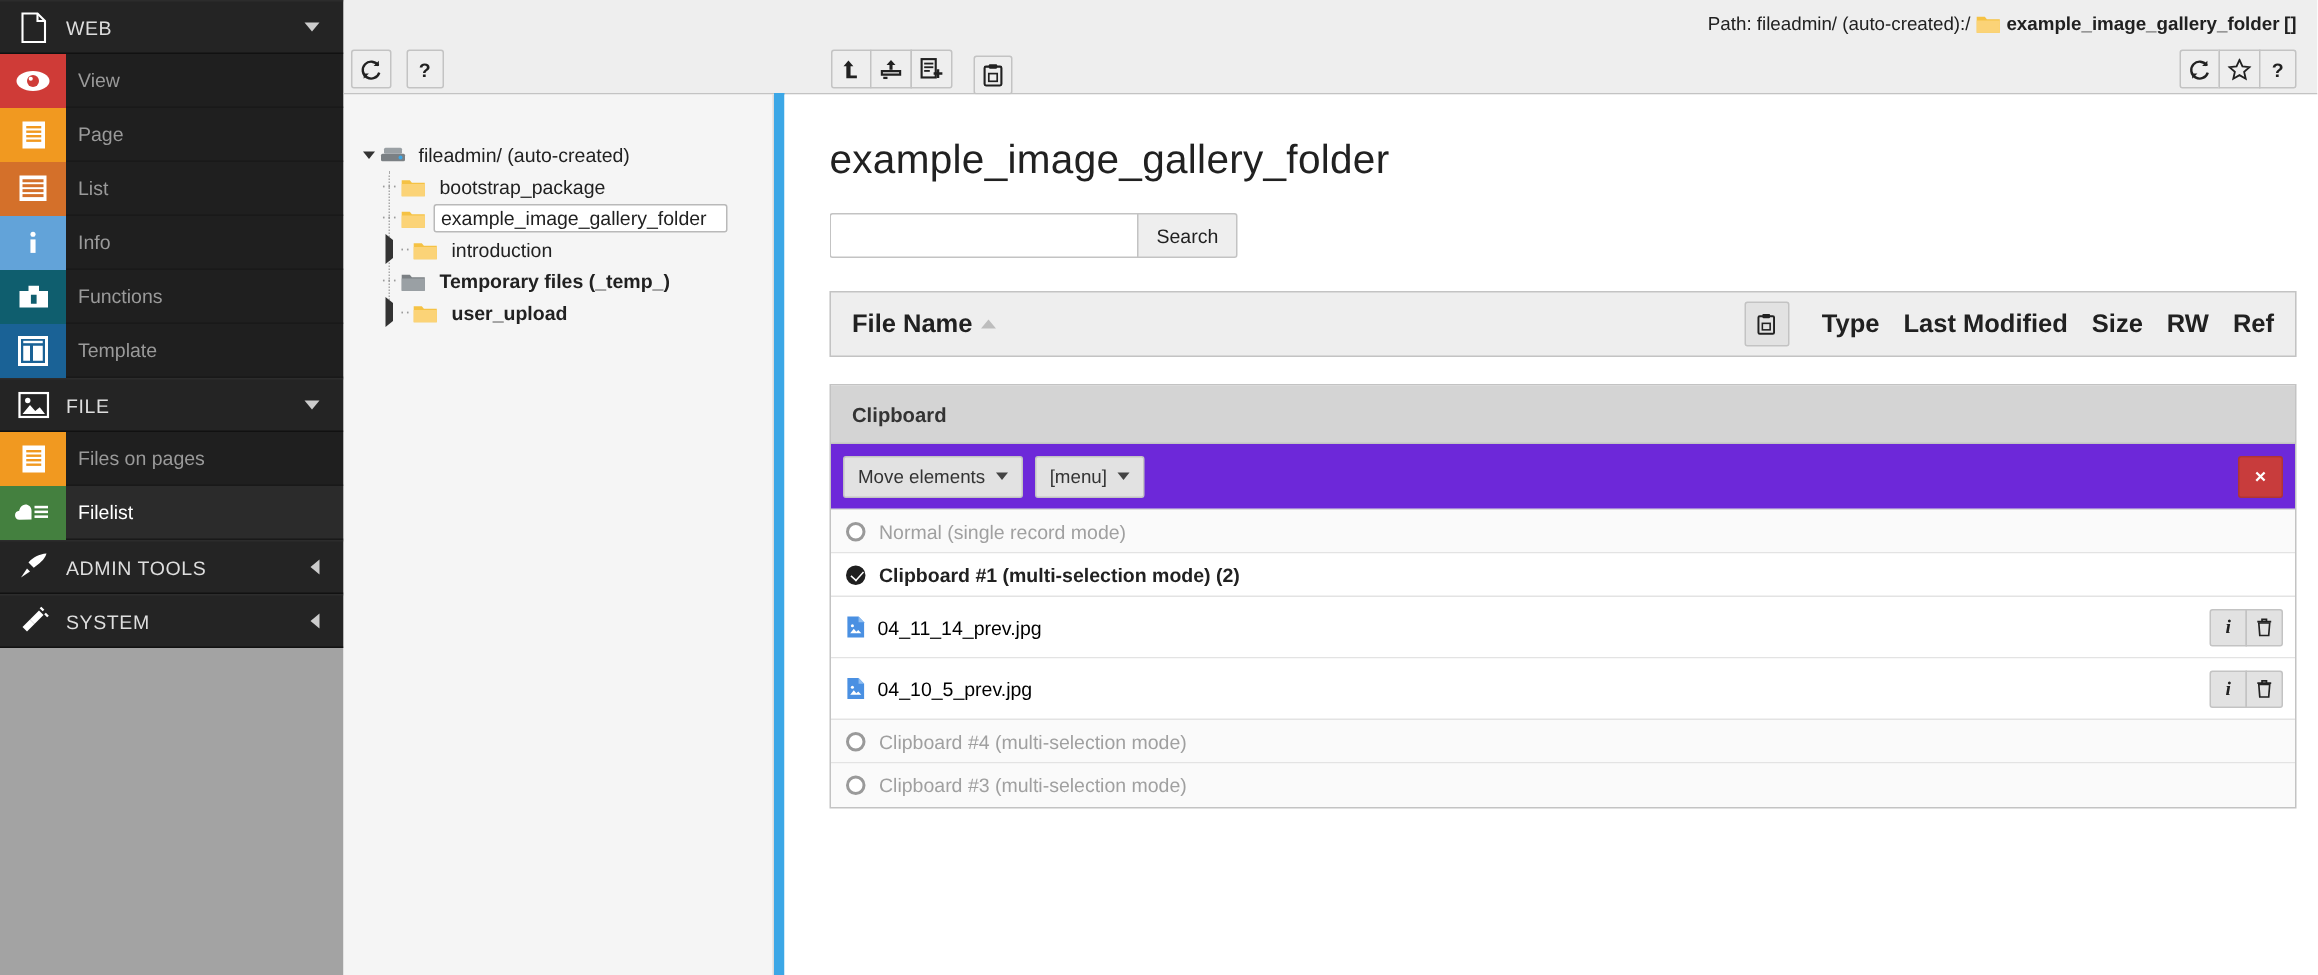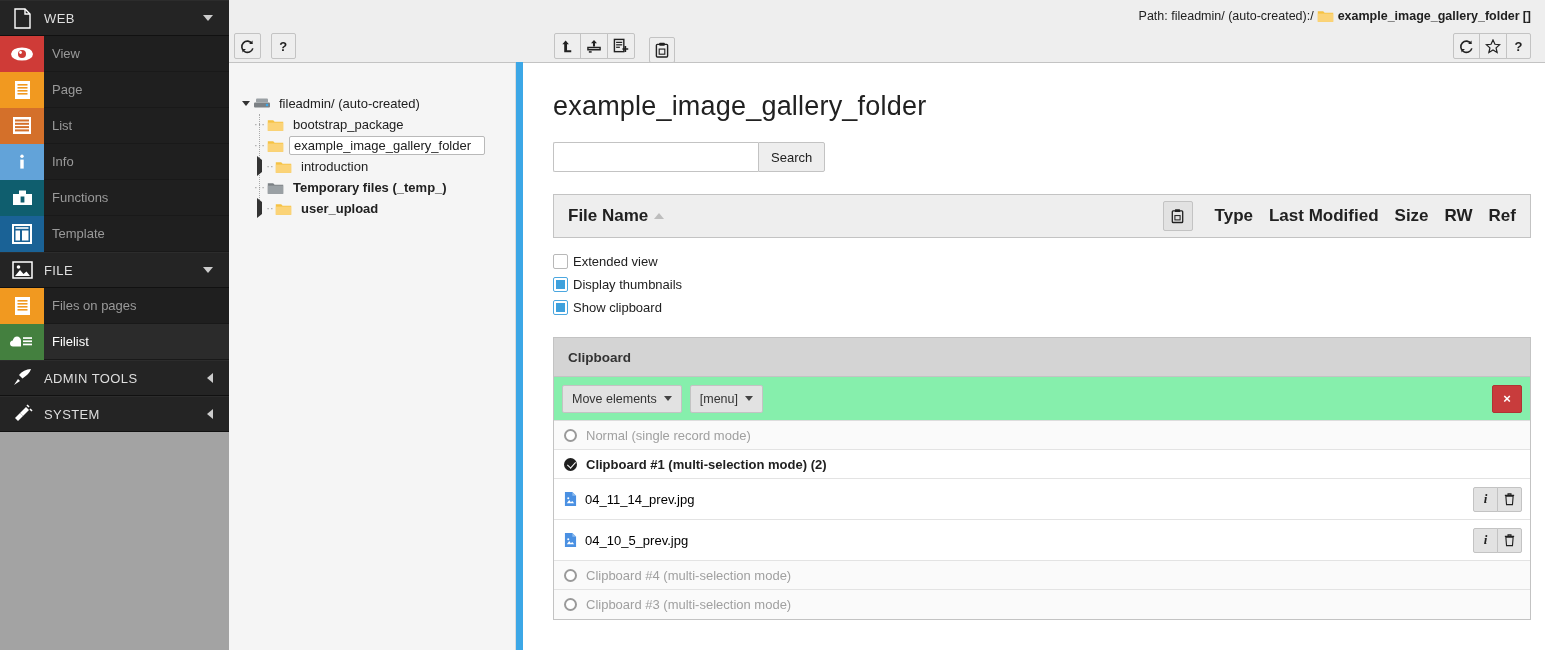--- a/index.html
+++ b/index.html
@@ -168,21 +168,21 @@
   .cklabel { font-size:13px; color:#212121; cursor:pointer; }
 
   
   #clipboard { margin:18px 0 16px 16px; border:1px solid #c3c3c3; background:#fff; }
   #clip-head {
     height:39px; background:#d4d4d4; display:flex; align-items:center;
     padding:0 14px; border-bottom:1px solid #c3c3c3;
   }
   #clip-head .t { font-size:13.5px; font-weight:bold; color:#333; }
   #clip-actions {
-    height:44px; background:#86efac; display:flex; align-items:center;
+    height:44px; background:#6d28d9; display:flex; align-items:center;
     padding:0 8px; border-bottom:1px solid #ddd;
   }
   .dropbtn {
     display:inline-flex; align-items:center; gap:7px;
     height:28px; padding:0 9px; background:#e2e2e2;
     border:1px solid #c3c3c3; border-radius:2px;
     font-size:12.5px; color:#333; cursor:pointer; margin-right:8px;
   }
   .dropbtn .cd { width:0;height:0;border-left:4px solid transparent;border-right:4px solid transparent;border-top:5px solid #444; }
   .danger {
@@ -574,34 +574,20 @@
             </svg>
         </span>
         <span class="th">Type</span>
         <span class="th">Last Modified</span>
         <span class="th">Size</span>
         <span class="th">RW</span>
         <span class="th">Ref</span>
       </span>
     </div>
 
-    <div id="checks">
-      <div class="ckrow">
-        <span class="ckbox"></span>
-        <span class="cklabel">Extended view</span>
-      </div>
-      <div class="ckrow">
-        <span class="ckbox on"></span>
-        <span class="cklabel">Display thumbnails</span>
-      </div>
-      <div class="ckrow">
-        <span class="ckbox on"></span>
-        <span class="cklabel">Show clipboard</span>
-      </div>
-    </div>
 
     <div id="clipboard">
 
       <div id="clip-head">
         <span class="t">Clipboard</span>
       </div>
 
       <div id="clip-actions">
         <span class="dropbtn">
           <span>Move elements</span>

